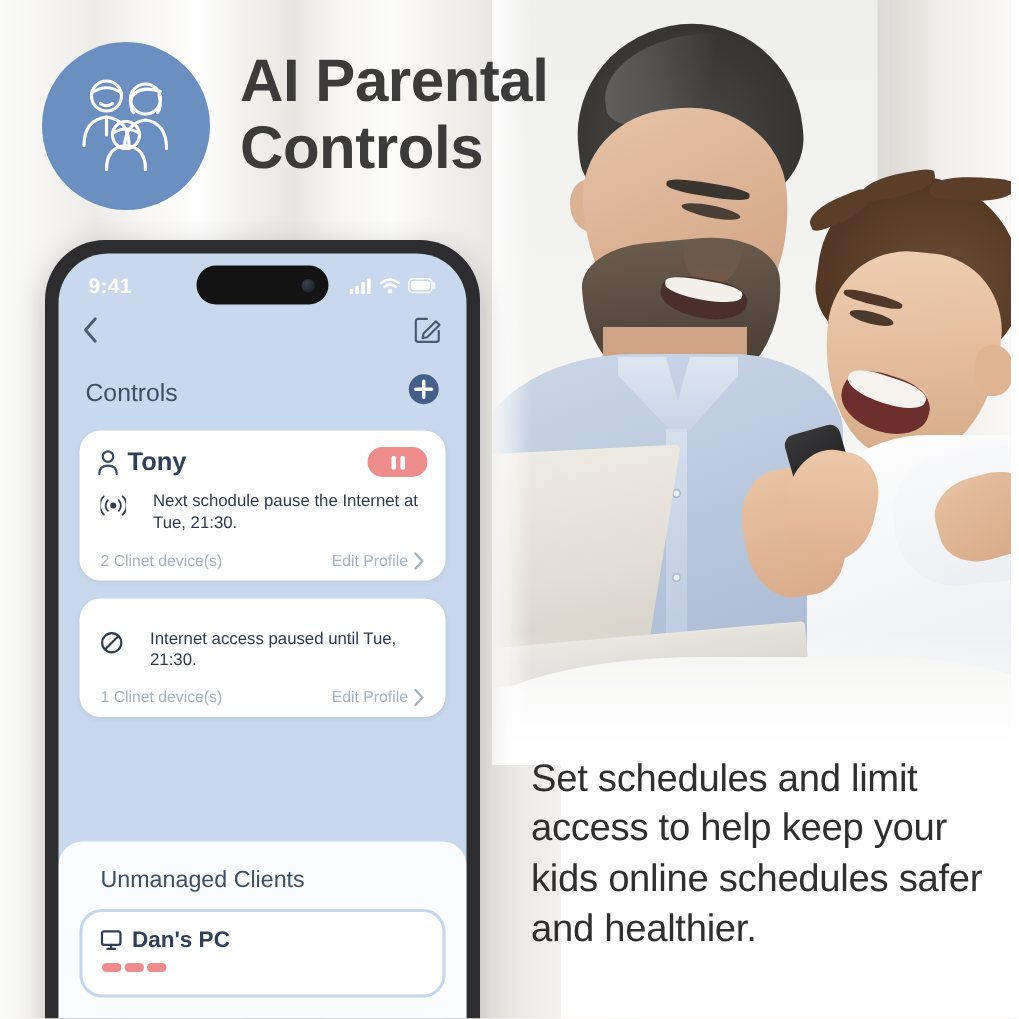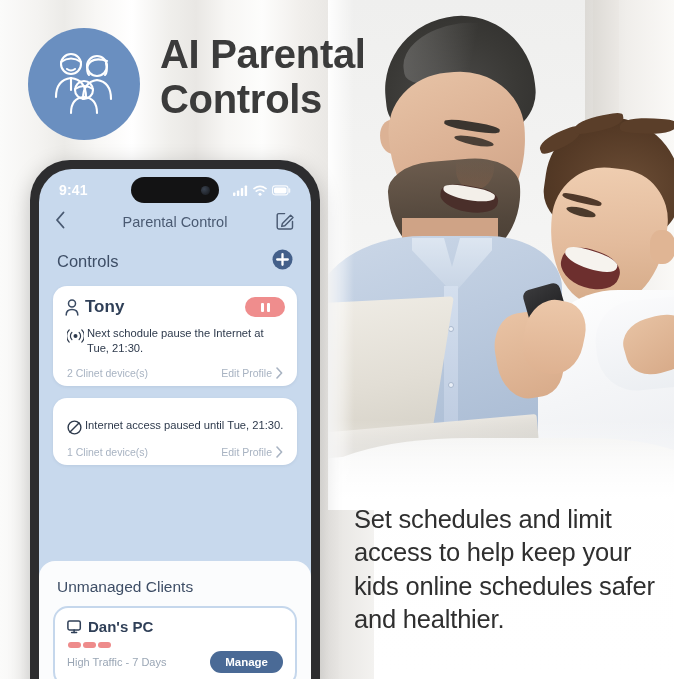--- a/index.html
+++ b/index.html
@@ -320,39 +320,39 @@
   .pause-bars { display: flex; gap: 3px; }
   .pause-bars i { display: block; width: 3px; height: 9px; background: #fff; border-radius: 1px; }
   .play-tri {
     width: 0; height: 0; margin-left: 2px;
     border-left: 9px solid #fff;
     border-top: 5.5px solid transparent;
     border-bottom: 5.5px solid transparent;
   }
 
   .card-msg {
-    display: flex; gap: 3px; align-items: flex-start;
+    display: flex; gap: 18px; align-items: flex-start;
     padding: 9px 0 0 2px;
   }
   .card-msg-text { font-size: 11.2px; color: #2e3a4c; line-height: 1.32; }
 
   .card-foot {
     display: flex; align-items: center; justify-content: space-between;
     border-top: none; padding: 11px 2px 7px 2px;
   }
   .card-foot-left { font-size: 10.5px; color: #a8b3c2; }
   .card-foot-right { font-size: 10.5px; color: #a8b3c2; display: flex; align-items: center; gap: 4px; cursor: pointer; }
 
   .white-panel {
     position: absolute; left: 0; right: 0; top: 392px; bottom: 0;
     background: #fbfcfd;
     border-radius: 16px 16px 0 0;
   }
   .unmanaged-title {
-    font-size: 15.5px; color: #3e4e66; padding: 17px 18px 10px 18px;
+    font-size: 15.5px; color: #3e4e66; padding: 17px 18px 10px 28px;
   }
   .client-card {
     margin: 0 14px; background: #ffffff;
     border: 2.5px solid #c5d7ec; border-radius: 15px;
     padding: 10px 12px 12px 12px;
   }
   .client-name-wrap { display: flex; align-items: center; gap: 5px; }
   .client-name { font-size: 15px; font-weight: bold; color: #2f3f57; }
   .traffic-bars { display: flex; gap: 2px; margin: 7px 0 3px 1px; }
   .traffic-bars i {
@@ -474,21 +474,20 @@
           </svg>
         </div>
       </div>
 
       <div class="navbar">
         <div class="nav-back">
           <svg width="11" height="18" viewBox="0 0 11 18">
             <path d="M8.5 1.5 L2 9 L8.5 16.5" stroke="#4a5a72" stroke-width="1.9" fill="none" stroke-linecap="round" stroke-linejoin="round"></path>
           </svg>
         </div>
-        <div class="nav-title">Parental Control</div>
         <div class="nav-edit">
           <svg width="19" height="19" viewBox="0 0 19 19">
             <path d="M16.5 10.5 V16.3 a1.6 1.6 0 0 1 -1.6 1.6 H2.8 A1.6 1.6 0 0 1 1.2 16.3 V4.2 a1.6 1.6 0 0 1 1.6 -1.6 H8.6" stroke="#4a5a72" stroke-width="1.45" fill="none" stroke-linecap="round" stroke-linejoin="round"></path>
             <path d="M6.4 12.4 L14.6 4.2 L17 6.6 L8.8 14.8 L5.7 15.4 Z" stroke="#4a5a72" stroke-width="1.45" fill="none" stroke-linejoin="round"></path>
           </svg>
         </div>
       </div>
 
       <div class="section-head">
         <div class="section-title">Controls</div>
@@ -563,23 +562,19 @@
               <path d="M4.6 12.6 h5" stroke="#2f3f57" stroke-width="1.5" stroke-linecap="round"></path>
               <path d="M7.1 9.9 v2.7" stroke="#2f3f57" stroke-width="1.5" stroke-linecap="round"></path>
             </svg>
             <div class="client-name">Dan's PC</div>
           </div>
           <div class="traffic-bars">
               <i></i>
               <i></i>
               <i></i>
             </div>
-          <div class="client-bottom">
-            <div class="client-status">High Traffic - 7 Days</div>
-            <div class="manage-btn">Manage</div>
-          </div>
         </div>
       </div>
 
     </div>
   </div>
 
 </div>
 
 </body></html>

